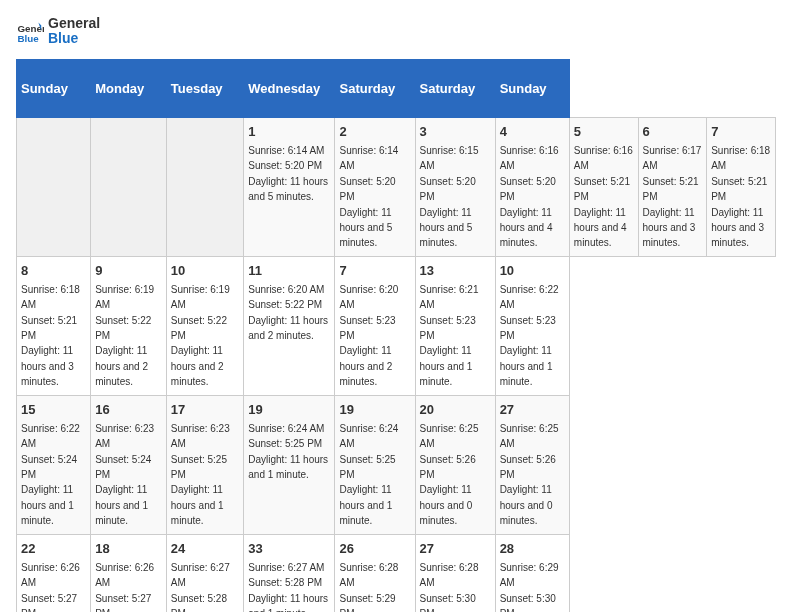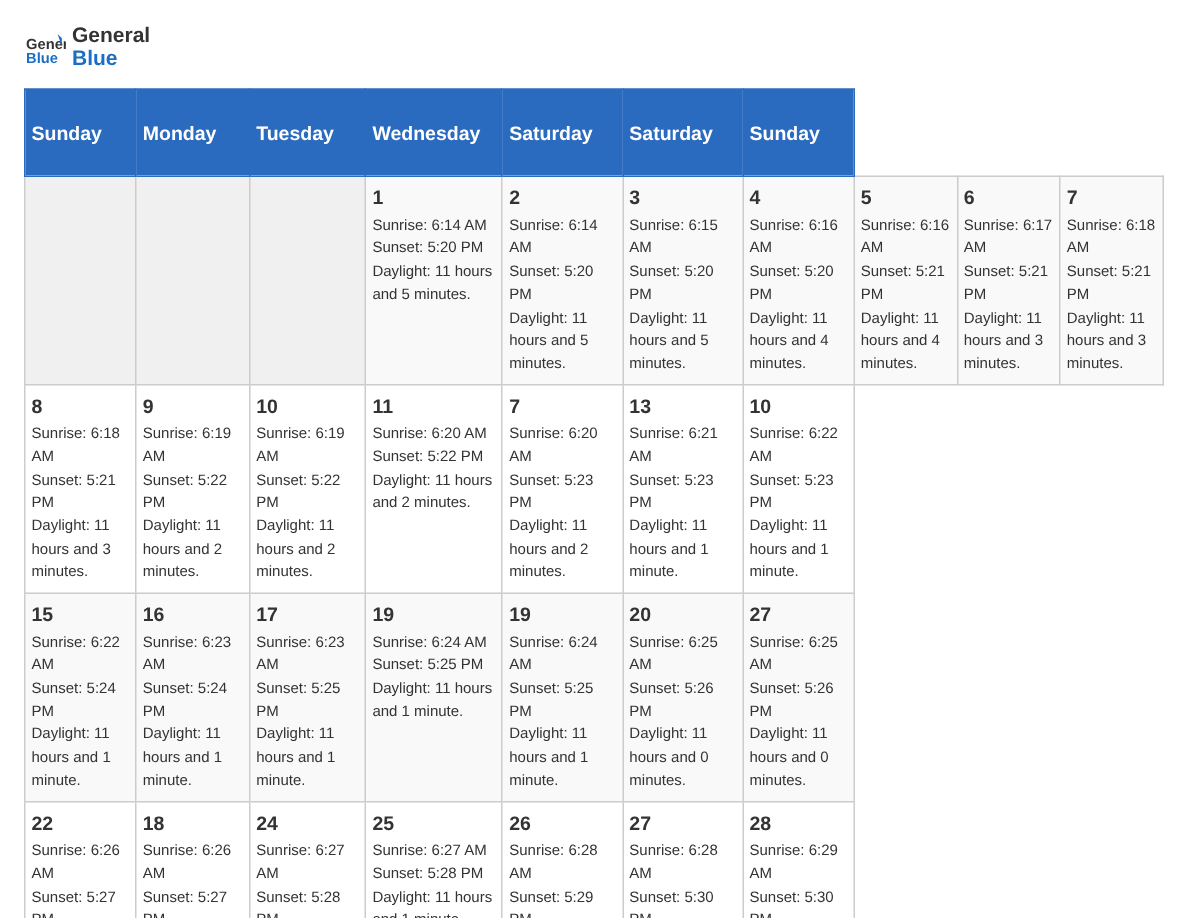--- a/index.html
+++ b/index.html
@@ -140,20 +140,20 @@
           <td><span class="day-num">17</span><span class="day-info">Sunrise: 6:23 AM<br>Sunset: 5:25 PM<br>Daylight: 11 hours and 1 minute.</span></td>
           <td><span class="day-num">19</span><span class="day-info">Sunrise: 6:24 AM<br>Sunset: 5:25 PM<br>Daylight: 11 hours and 1 minute.</span></td>
           <td><span class="day-num">19</span><span class="day-info">Sunrise: 6:24 AM<br>Sunset: 5:25 PM<br>Daylight: 11 hours and 1 minute.</span></td>
           <td><span class="day-num">20</span><span class="day-info">Sunrise: 6:25 AM<br>Sunset: 5:26 PM<br>Daylight: 11 hours and 0 minutes.</span></td>
           <td><span class="day-num">27</span><span class="day-info">Sunrise: 6:25 AM<br>Sunset: 5:26 PM<br>Daylight: 11 hours and 0 minutes.</span></td>
         </tr>
         <tr>
           <td><span class="day-num">22</span><span class="day-info">Sunrise: 6:26 AM<br>Sunset: 5:27 PM<br>Daylight: 11 hours and 0 minutes.</span></td>
           <td><span class="day-num">18</span><span class="day-info">Sunrise: 6:26 AM<br>Sunset: 5:27 PM<br>Daylight: 11 hours and 0 minutes.</span></td>
           <td><span class="day-num">24</span><span class="day-info">Sunrise: 6:27 AM<br>Sunset: 5:28 PM<br>Daylight: 11 hours and 1 minute.</span></td>
-          <td><span class="day-num">25</span><span class="day-info">Sunrise: 6:27 AM<br>Sunset: 5:28 PM<br>Daylight: 11 hours and 1 minute.</span></td>
+          <td><span class="day-num">33</span><span class="day-info">Sunrise: 6:27 AM<br>Sunset: 5:28 PM<br>Daylight: 11 hours and 1 minute.</span></td>
           <td><span class="day-num">26</span><span class="day-info">Sunrise: 6:28 AM<br>Sunset: 5:29 PM<br>Daylight: 11 hours and 1 minute.</span></td>
           <td><span class="day-num">27</span><span class="day-info">Sunrise: 6:28 AM<br>Sunset: 5:30 PM<br>Daylight: 11 hours and 1 minute.</span></td>
           <td><span class="day-num">28</span><span class="day-info">Sunrise: 6:29 AM<br>Sunset: 5:30 PM<br>Daylight: 11 hours and 1 minute.</span></td>
         </tr>
       </tbody>
   </table>
 </div>
 
 </body></html>

